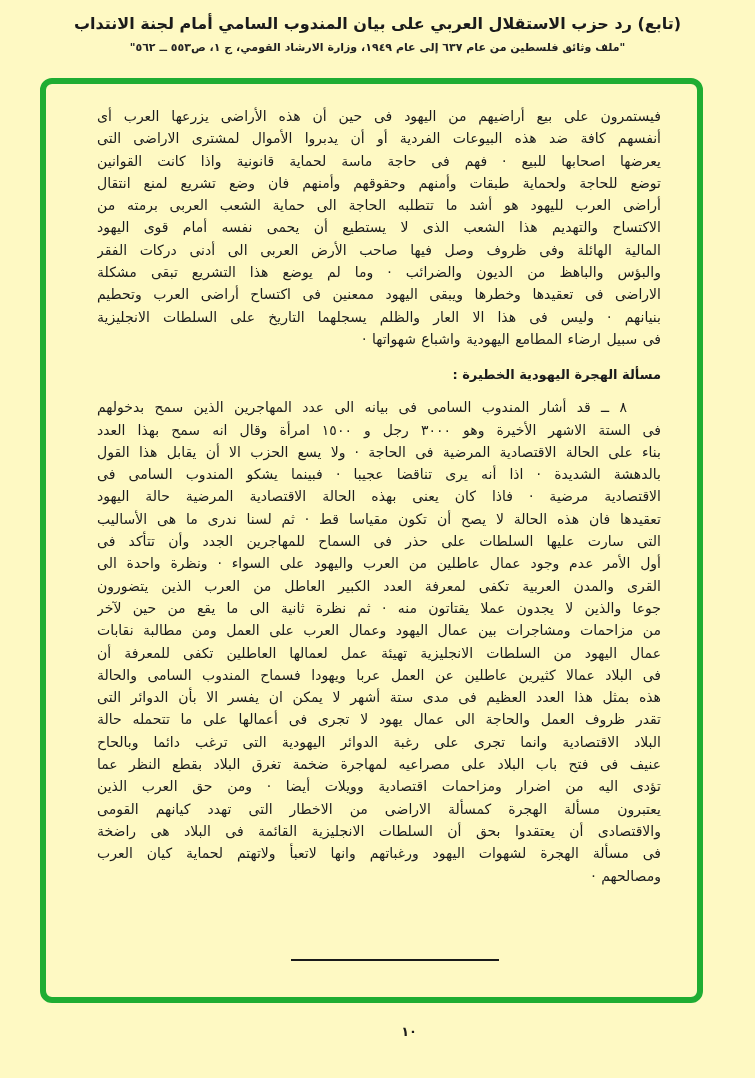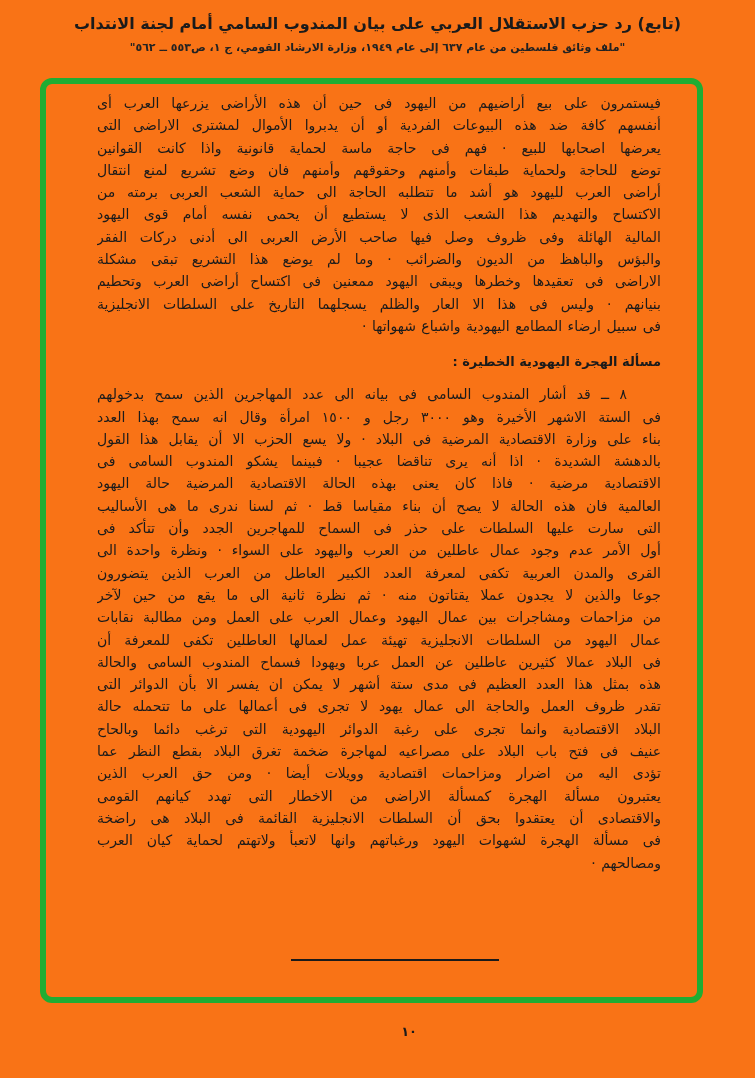--- a/index.html
+++ b/index.html
@@ -4,35 +4,35 @@
 <style>
   * { margin: 0; padding: 0; box-sizing: border-box; }
   html, body { background: #ffffff; }
   body {
     width: 755px; height: 1078px;
     position: relative;
     font-family: "DejaVu Sans", sans-serif;
     color: #1b1b1b;
     overflow: hidden;
   }
-  .page { position: absolute; inset: 0; background: #f97316; }
+  .page { position: absolute; inset: 0; background: #fef9c3; }
 
   
   .doc-header { position: absolute; top: 12px; left: 0; right: 0; text-align: center; direction: rtl; }
   .doc-title { font-size: 16px; font-weight: bold; line-height: 24px; letter-spacing: 0; }
   .doc-source { font-size: 11px; font-weight: bold; margin-top: 5px; color: #222; }
 
   
   .green-box {
     position: absolute;
     left: 40px; top: 78px;
     width: 663px; height: 925px;
     border: 6px solid #1FAD33;
     border-radius: 12px;
-    padding: 8px 36px 0 51px;
+    padding: 21px 36px 0 51px;
   }
 
   .text-block { direction: rtl; }
   .tline {
     font-size: 14px;
     height: 22.3px;
     line-height: 22.3px;
     overflow: hidden;
     text-align: justify;
     text-align-last: justify;
@@ -92,24 +92,24 @@
       <div class="tline">الاراضى فى تعقيدها وخطرها ويبقى اليهود ممعنين فى اكتساح أراضى العرب وتحطيم</div>
       <div class="tline">بنيانهم · وليس فى هذا الا العار والظلم يسجلهما التاريخ على السلطات الانجليزية</div>
       <div class="tline last">فى سبيل ارضاء المطامع اليهودية واشباع شهواتها ·</div>
     </div>
 
     <h2 class="section-heading">مسألة الهجرة اليهودية الخطيرة :</h2>
 
     <div class="text-block">
       <div class="tline first-indent">٨ ــ قد أشار المندوب السامى فى بيانه الى عدد المهاجرين الذين سمح بدخولهم</div>
       <div class="tline">فى الستة الاشهر الأخيرة وهو ٣٠٠٠ رجل و ١٥٠٠ امرأة وقال انه سمح بهذا العدد</div>
-      <div class="tline">بناء على وزارة الاقتصادية المرضية فى البلاد · ولا يسع الحزب الا أن يقابل هذا القول</div>
+      <div class="tline">بناء على الحالة الاقتصادية المرضية فى الحاجة · ولا يسع الحزب الا أن يقابل هذا القول</div>
       <div class="tline">بالدهشة الشديدة · اذا أنه يرى تناقضا عجيبا · فبينما يشكو المندوب السامى فى</div>
       <div class="tline">الاقتصادية مرضية · فاذا كان يعنى بهذه الحالة الاقتصادية المرضية حالة اليهود</div>
-      <div class="tline">العالمية فان هذه الحالة لا يصح أن بناء مقياسا قط · ثم لسنا ندرى ما هى الأساليب</div>
+      <div class="tline">تعقيدها فان هذه الحالة لا يصح أن تكون مقياسا قط · ثم لسنا ندرى ما هى الأساليب</div>
       <div class="tline">التى سارت عليها السلطات على حذر فى السماح للمهاجرين الجدد وأن تتأكد فى</div>
       <div class="tline">أول الأمر عدم وجود عمال عاطلين من العرب واليهود على السواء · ونظرة واحدة الى</div>
       <div class="tline">القرى والمدن العربية تكفى لمعرفة العدد الكبير العاطل من العرب الذين يتضورون</div>
       <div class="tline">جوعا والذين لا يجدون عملا يقتاتون منه · ثم نظرة ثانية الى ما يقع من حين لآخر</div>
       <div class="tline">من مزاحمات ومشاجرات بين عمال اليهود وعمال العرب على العمل ومن مطالبة نقابات</div>
       <div class="tline">عمال اليهود من السلطات الانجليزية تهيئة عمل لعمالها العاطلين تكفى للمعرفة أن</div>
       <div class="tline">فى البلاد عمالا كثيرين عاطلين عن العمل عربا ويهودا فسماح المندوب السامى والحالة</div>
       <div class="tline">هذه بمثل هذا العدد العظيم فى مدى ستة أشهر لا يمكن ان يفسر الا بأن الدوائر التى</div>
       <div class="tline">تقدر ظروف العمل والحاجة الى عمال يهود لا تجرى فى أعمالها على ما تتحمله حالة</div>
       <div class="tline">البلاد الاقتصادية وانما تجرى على رغبة الدوائر اليهودية التى ترغب دائما وبالحاح</div>

